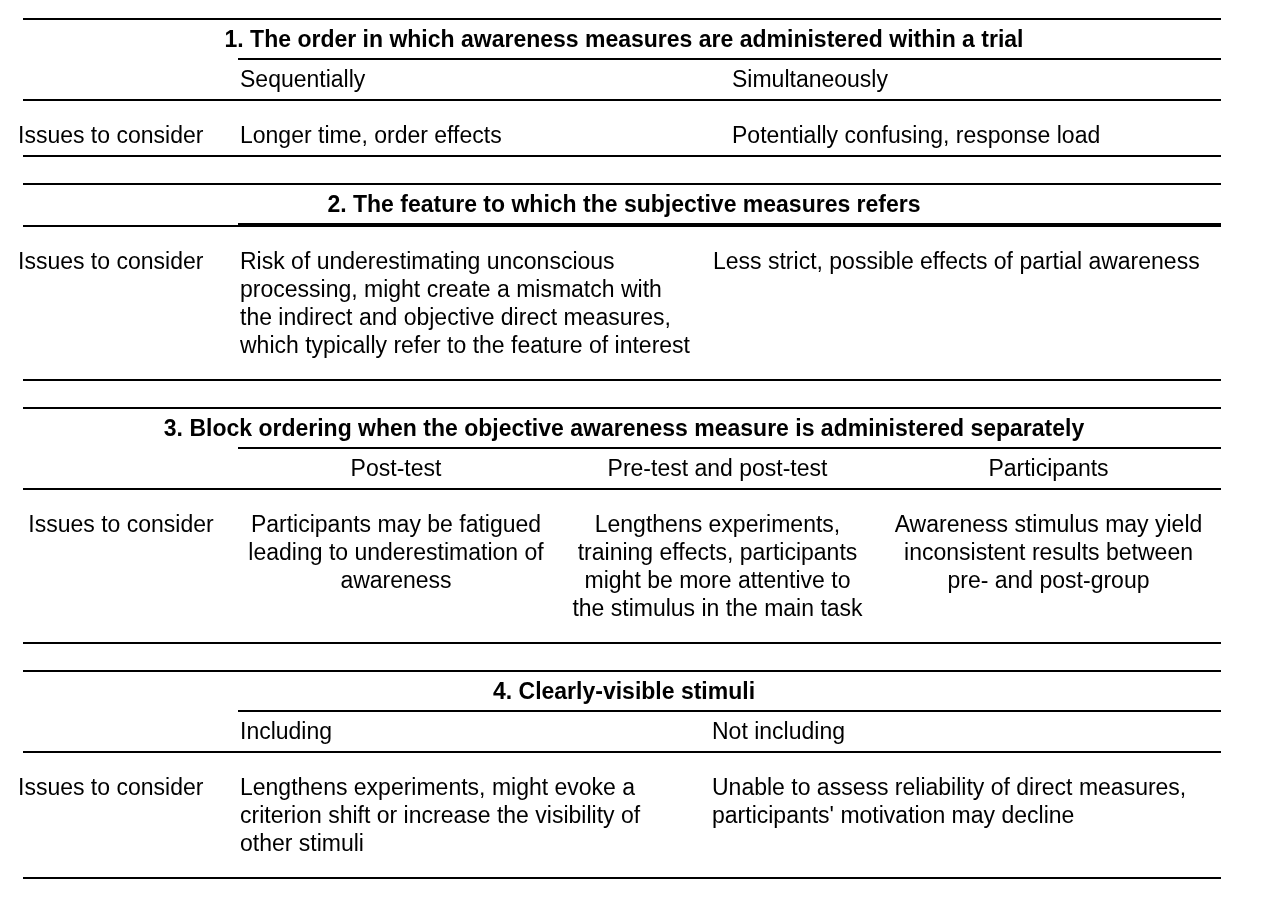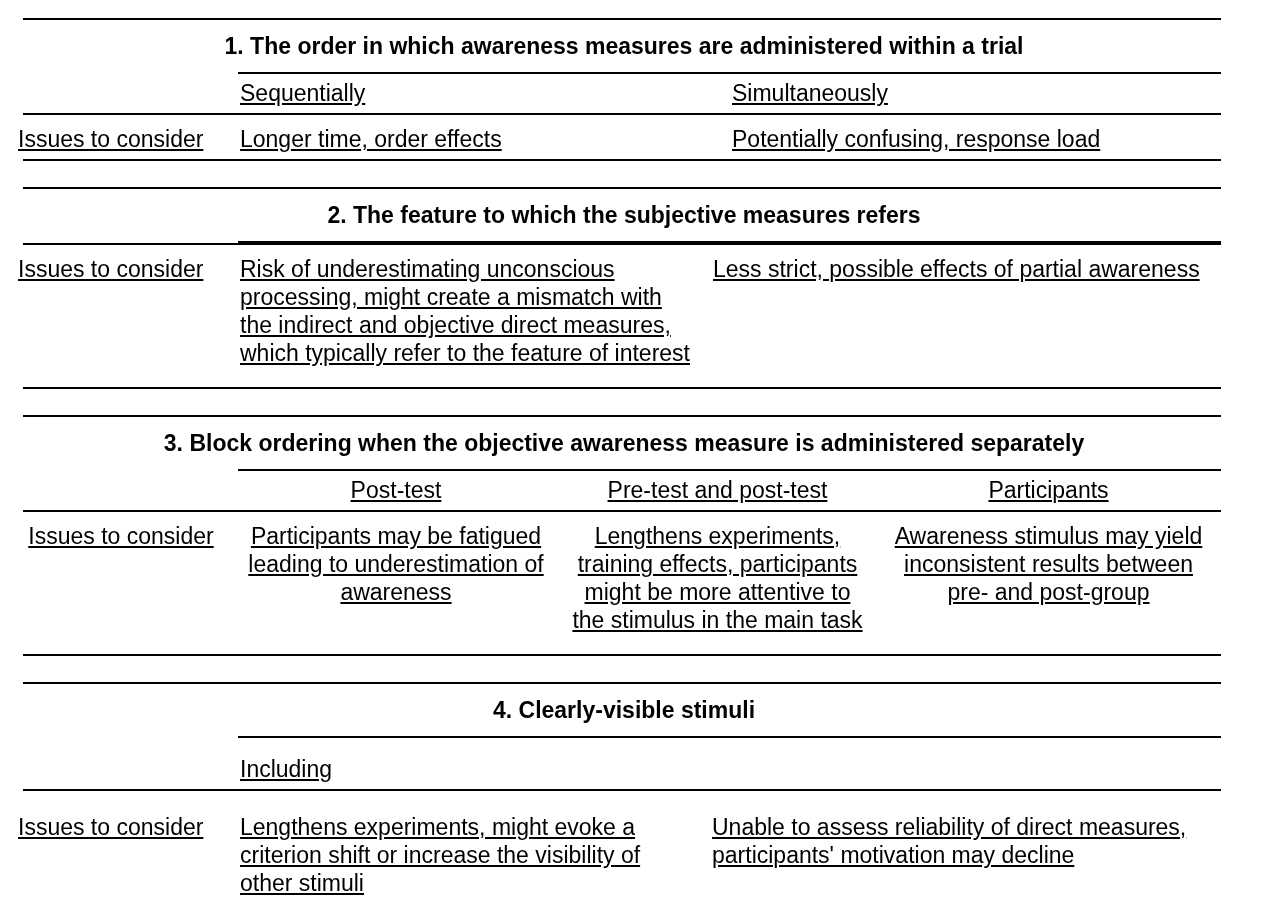--- a/index.html
+++ b/index.html
@@ -12,32 +12,32 @@
     font-size: 23px;
     line-height: 28px;
     color: #000000;
   }
   .page { padding: 18px 0 0 18px; width: 1230px; }
   .tbl { width: 1212px; margin-bottom: 26px; }
 
   .rule { height: 2px; background: #000; margin-left: 5px; width: 1198px; }
   .rule.partial { margin-left: 220px; width: 983px; }
 
-  .title-row { padding: 12px 0; text-align: center; }
+  .title-row { padding: 5px 0; text-align: center; }
   .tbl-title { font-weight: bold; }
 
-  .grid { display: grid; text-decoration: underline; }
+  .grid { display: grid; }
   .t1 .grid { grid-template-columns: 222px 492px 1fr; }
   .t2 .grid { grid-template-columns: 222px 473px 1fr; }
   .t3 .grid { grid-template-columns: 222px 328px 315px 1fr; text-align: center; }
-  .t4 .grid { grid-template-columns: 222px 472px 1fr; margin-top: 12px; }
+  .t4 .grid { grid-template-columns: 222px 472px 1fr; }
 
   .cell { padding: 6px 16px 6px 0; }
   .grid.headers .cell { padding: 5px 16px 6px 0; }
-  .grid.body .cell { padding: 10px 16px 20px 0; }
+  .grid.body .cell { padding: 20px 16px 20px 0; }
   .tbl.t1 .grid.body .cell { padding-bottom: 6px; }
   .row-label { padding-right: 8px; }
 </style>
 </head>
 <body>
 
 <div class="page">
 
   <section class="tbl t1">
     <div class="rule"></div>
@@ -98,20 +98,21 @@
 
   <section class="tbl t4">
     <div class="rule"></div>
     <div class="title-row">
       <span class="tbl-title">4. Clearly-visible stimuli</span>
     </div>
     <div class="rule partial"></div>
     <div class="grid headers">
       <div class="cell"></div>
       <div class="cell">Including</div>
+      <div class="cell">Not including</div>
     </div>
     <div class="rule"></div>
     <div class="grid body">
       <div class="cell row-label">Issues to consider</div>
       <div class="cell">Lengthens experiments, might evoke a criterion shift or increase the visibility of other stimuli</div>
       <div class="cell">Unable to assess reliability of direct measures, participants' motivation may decline</div>
     </div>
     <div class="rule"></div>
   </section>
 

